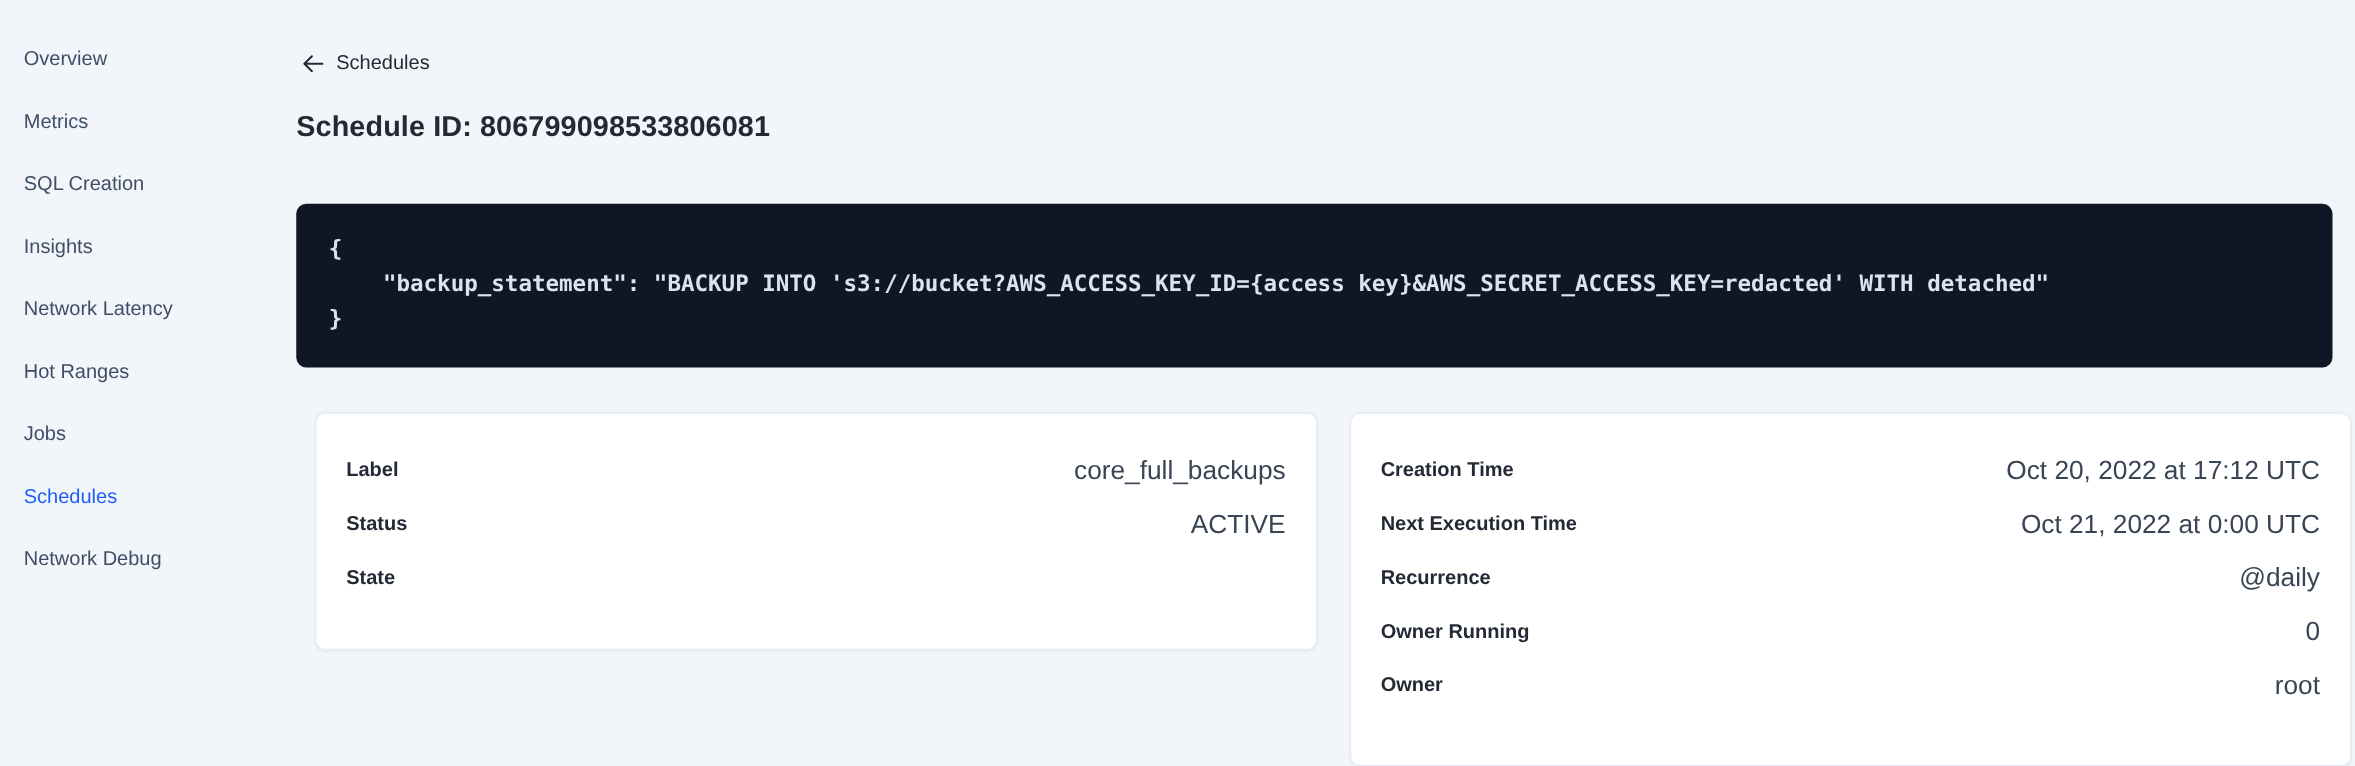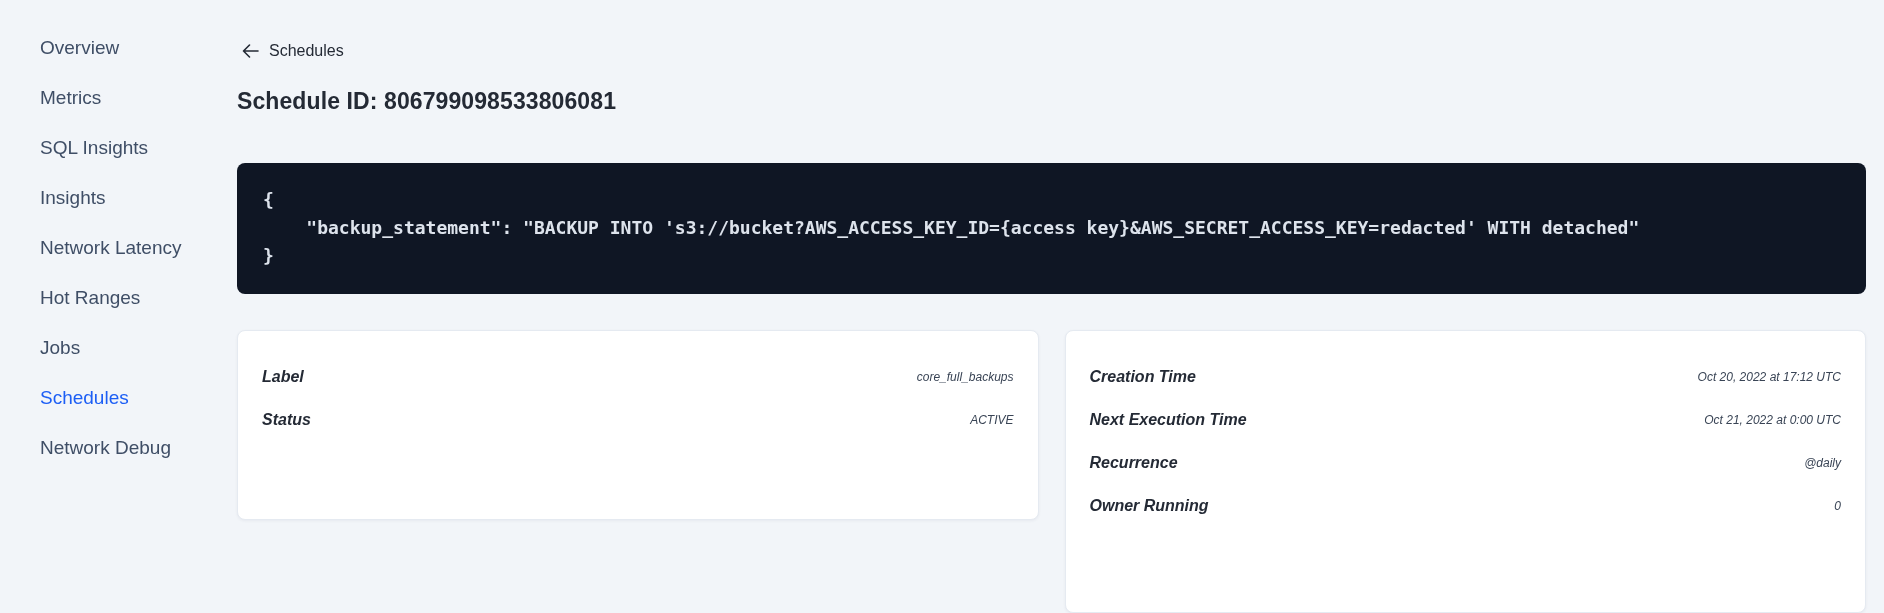--- a/index.html
+++ b/index.html
@@ -15,22 +15,22 @@
   
   .sidenav {
     position: absolute;
     left: 0; top: 23px;
     width: 210px;
   }
   .nav-item {
     display: block;
     height: 50px;
     line-height: 50px;
-    padding-left: 40px;
-    font-size: 19px;
+    padding-left: 19px;
+    font-size: 16px;
     color: #3f4e66;
     cursor: pointer;
     white-space: nowrap;
   }
   .nav-item.active { color: #1c5ef5; }
 
   
   .main {
     position: absolute;
     left: 237px; top: 0;
@@ -71,25 +71,24 @@
     font-size: 18px;
     font-weight: 700;
     line-height: 28px;
     color: #dde3ec;
     white-space: pre;
   }
 
   
   .cards {
     position: absolute;
-    left: 0; top: 330px;
+    left: 15px; top: 330px;
     width: 1629px;
     display: flex;
     gap: 26px;
-    font-style: italic;
   }
   .card {
     flex: 1 1 0;
     background: #ffffff;
     border: 1px solid #e5eaf1;
     border-radius: 8px;
     box-shadow: 0 1px 3px rgba(44, 58, 82, 0.06);
     padding: 24px 24px 0 24px;
   }
   .card.left  { height: 190px; }
@@ -99,33 +98,33 @@
     display: flex;
     align-items: center;
     justify-content: space-between;
   }
   .detail-label {
     font-size: 16px;
     font-weight: 600;
     color: #242a35;
   }
   .detail-value {
-    font-size: 12px;
+    font-size: 21px;
     font-weight: 400;
     color: #394455;
     text-align: right;
   }
 </style>
 </head>
 <body>
 
 <nav class="sidenav">
   <a class="nav-item">Overview</a>
   <a class="nav-item">Metrics</a>
-  <a class="nav-item">SQL Insights</a>
+  <a class="nav-item">SQL Creation</a>
   <a class="nav-item">Insights</a>
   <a class="nav-item">Network Latency</a>
   <a class="nav-item">Hot Ranges</a>
   <a class="nav-item">Jobs</a>
   <a class="nav-item active">Schedules</a>
   <a class="nav-item">Network Debug</a>
 </nav>
 
 <main class="main">
 
@@ -150,35 +149,43 @@
 
     <section class="card left">
       <div class="detail-row">
         <span class="detail-label">Label</span>
         <span class="detail-value">core_full_backups</span>
       </div>
       <div class="detail-row">
         <span class="detail-label">Status</span>
         <span class="detail-value">ACTIVE</span>
       </div>
+      <div class="detail-row">
+        <span class="detail-label">State</span>
+        <span class="detail-value"></span>
+      </div>
     </section>
 
     <section class="card right">
       <div class="detail-row">
         <span class="detail-label">Creation Time</span>
         <span class="detail-value">Oct 20, 2022 at 17:12 UTC</span>
       </div>
       <div class="detail-row">
         <span class="detail-label">Next Execution Time</span>
         <span class="detail-value">Oct 21, 2022 at 0:00 UTC</span>
       </div>
       <div class="detail-row">
         <span class="detail-label">Recurrence</span>
         <span class="detail-value">@daily</span>
       </div>
       <div class="detail-row">
         <span class="detail-label">Owner Running</span>
         <span class="detail-value">0</span>
       </div>
+      <div class="detail-row">
+        <span class="detail-label">Owner</span>
+        <span class="detail-value">root</span>
+      </div>
     </section>
 
   </div>
 </main>
 
 </body></html>

